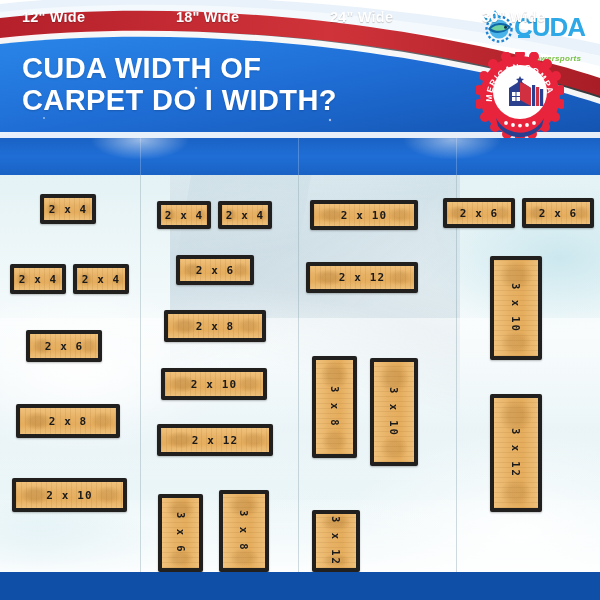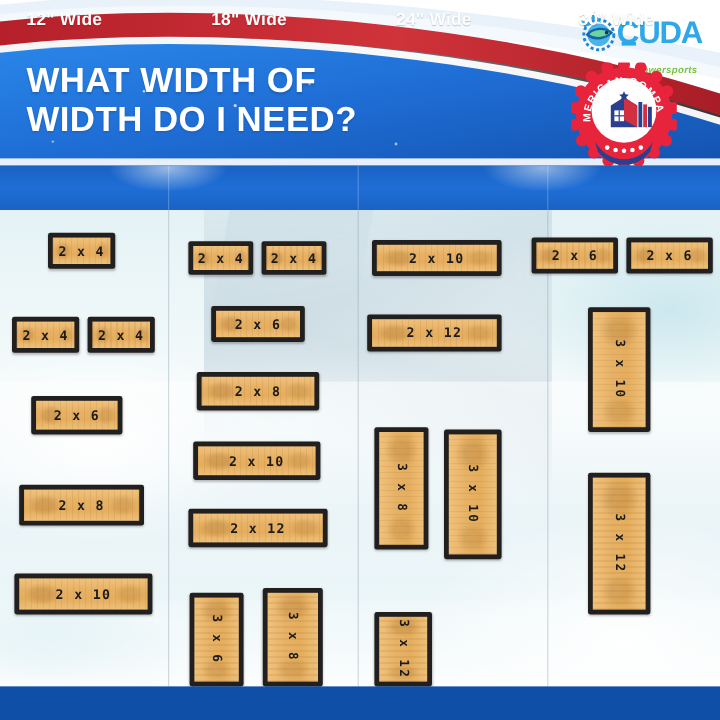--- a/index.html
+++ b/index.html
@@ -180,22 +180,22 @@
       <circle cx="120" cy="76" r="1.1" fill="#ffffff" opacity=".7"></circle>
       <circle cx="196" cy="88" r="1.3" fill="#ffffff" opacity=".75"></circle>
       <circle cx="258" cy="70" r="1.0" fill="#ffffff" opacity=".6"></circle>
       <circle cx="330" cy="120" r="1.2" fill="#ffffff" opacity=".6"></circle>
       <circle cx="44" cy="118" r="1.0" fill="#ffffff" opacity=".55"></circle>
 
       <rect x="0" y="132" width="600" height="6" fill="#ffffff" opacity=".9"></rect>
     </svg>
 
     <div class="hdr-title">
-      <span>WHAT WIDTH OF</span>
-      <span class="l2">WIDTH DO I NEED?</span>
+      <span>CUDA WIDTH OF</span>
+      <span class="l2">CARPET DO I WIDTH?</span>
     </div>
 
     <div class="cuda">
       <svg width="34" height="36" viewBox="0 0 34 36">
         <circle cx="17" cy="21" r="12.5" fill="none" stroke="#1f84d4" stroke-width="2.4" stroke-dasharray="2.6 2.2"></circle>
         <circle cx="17" cy="21" r="9.5" fill="#2ea8e6" opacity=".85"></circle>
         <path d="M6,21 C11,14 23,13 29,19 C23,26 11,27 6,21 Z" fill="#1168a8"></path>
         <path d="M9,20.5 C14,16 22,16 26,19.6 C22,23.4 14,24 9,20.5 Z" fill="#6fd2a0"></path>
         <circle cx="23.5" cy="19.2" r="1.5" fill="#10334e"></circle>
         <path d="M13,2 L19,11 L10,8 Z" fill="#2ea8e6"></path>

